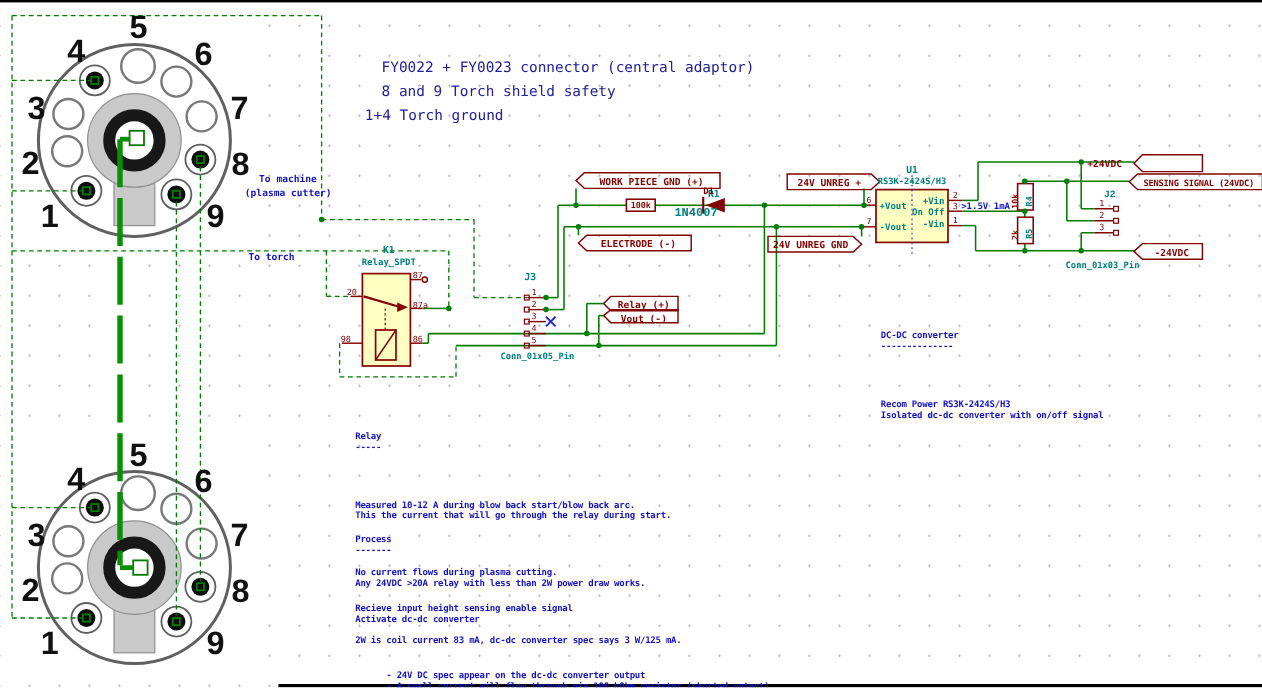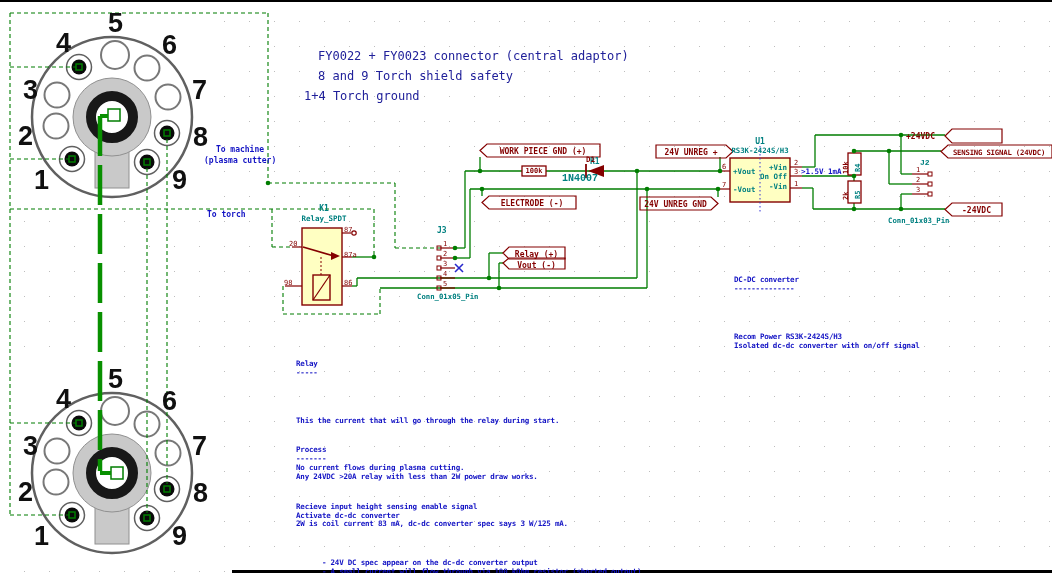--- a/index.html
+++ b/index.html
@@ -296,21 +296,21 @@
   <div class="t pinnum" style="left:443px;top:280px;">5</div>
 
   <div class="t teal" style="left:920px;top:158px;font-family:Liberation Mono, monospace;">J2</div>
   <div class="t teal" style="left:888px;top:216px;font-size:7.3px;">Conn_01x03_Pin</div>
   <div class="t pinnum" style="left:916px;top:166px;">1</div>
   <div class="t pinnum" style="left:916px;top:176px;">2</div>
   <div class="t pinnum" style="left:916px;top:186px;">3</div>
 
   <div class="t" style="left:296px;top:321px;">
     <div class="note">Relay</div><div class="note">-----</div>
-    <div class="note">This the current that will go through the relay during start.</div>
+    <div class="note">Measured 10-12 A during blow back start/blow back arc.</div><div class="note">This the current that will go through the relay during start.</div>
     <div class="note">No current flows during plasma cutting.</div><div class="note">Any 24VDC &gt;20A relay with less than 2W power draw works.</div>
     <div class="note">2W is coil current 83 mA, dc-dc converter spec says 3 W/125 mA.</div>
   </div>
   <div class="t" style="left:296px;top:407px;">
     <div class="note">Process</div><div class="note">-------</div>
     <div class="note">Recieve input height sensing enable signal</div><div class="note">Activate dc-dc converter</div>
     <div class="note">      - 24V DC spec appear on the dc-dc converter output</div><div class="note">      - A small current will flow through via 100 kOhm resistor (shorted output)</div>
     
     
     

